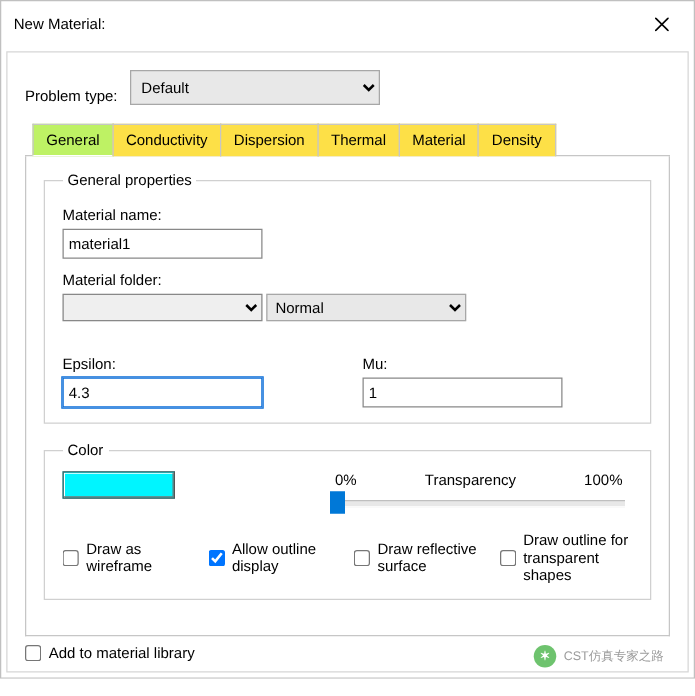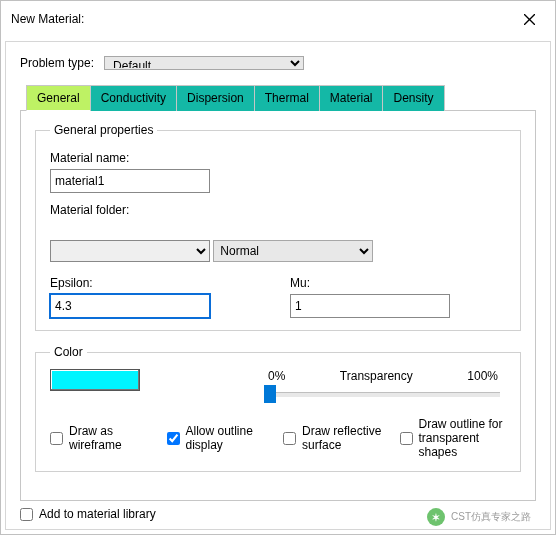--- a/index.html
+++ b/index.html
@@ -5,38 +5,38 @@
   html, body { margin: 0; padding: 0; font-family: "Segoe UI", Tahoma, sans-serif; font-size: 12px; color: #000; background: #fff; }
   .window { width: 556px; box-sizing: border-box; border: 1px solid #c0c0c0; background: #fff; }
   .titlebar { display: flex; align-items: center; justify-content: space-between; padding: 6px 8px 6px 10px; }
   .titlebar .title { font-size: 12px; }
   .titlebar .close { width: 36px; height: 24px; display: flex; align-items: center; justify-content: center; }
   .titlebar .close svg { width: 11px; height: 11px; }
 
   .body { padding: 8px 14px 8px 14px; box-sizing: border-box; border: 1px solid #d6d6d6; margin: 4px; }
 
   .row-problem { display: flex; align-items: flex-end; gap: 10px; margin: 6px 0 14px 0; }
-  select.combo { height: 14px; border: 1px solid #a7a7a7; background: #e8e8e8; font-family: inherit; font-size: 12px; padding: 1px 4px; }
+  select.combo { height: 28px; border: 1px solid #a7a7a7; background: #e8e8e8; font-family: inherit; font-size: 12px; padding: 1px 4px; }
   select.combo-lg { width: 200px; }
 
   
   .tabs { display:flex; border-bottom:1px solid #c6c6c6; padding-left:6px; gap:0; }
   .tab { padding:5px 10px; border:1px solid #c6c6c6; border-bottom:none; margin-right:-1px; background:#fff; position:relative; top:1px; font-size:12px; }
   .tab.active { top:1px; border-bottom:1px solid #fff; background:#bef264; }
-  .tab.inactive { background:#14b8a6; }
+  .tab.inactive { background:#fde047; }
 
   .tab-panel { border:1px solid #c6c6c6; border-top:none; padding:12px 14px 14px 14px; }
 
   fieldset { border:1px solid #d0d0d0; margin:0 0 14px 0; padding:10px 14px 12px 14px; }
   legend { font-size:12px; padding:0 4px; }
 
   .field-label { display:block; margin:4px 0 4px 0; }
   input.text { width:150px; height:20px; border:1px solid #888; padding:1px 4px; font-family:inherit; font-size:12px; box-sizing:content-box; }
   input.text.focus { border:1px solid #0a6dd8; outline:1px solid #0a6dd8; }
-  select.field-combo { width:160px; height:22px; border:1px solid #888; font-family:inherit; font-size:12px; padding:1px 2px;margin-top:19px; }
+  select.field-combo { width:160px; height:22px; border:1px solid #888; font-family:inherit; font-size:12px; padding:1px 2px; }
   select.field-combo.grey { background:#e8e8e8; border:1px solid #a7a7a7; }
 
   .two-col { display:flex; gap:80px; margin-top:4px; }
   .col { flex:0 0 auto; }
 
   
   .color-row { display:flex; align-items:flex-start; gap:12px; }
   .swatch { width:90px; height:22px; background:#00f5ff; border:1px solid #555; box-shadow: inset -1px -1px 0 #777, inset 1px 1px 0 #fff; }
   .transp-block { flex:1; }
   .transp-labels { display:flex; justify-content:space-between; font-size:12px; padding:0 2px 2px 2px; width:230px; margin-left:auto; margin-right:6px; }
@@ -96,21 +96,21 @@
 
         <label class="field-label" style="margin-top:10px">Material folder:</label>
         <select class="field-combo">
           <option></option>
         </select>
 
         <select class="field-combo grey">
           <option>Normal</option>
         </select>
 
-        <div class="two-col" style="margin-top:10px">
+        <div class="two-col" style="margin-top:23px">
           <div class="col">
             <label class="field-label">Epsilon:</label>
             <input class="text focus" type="text" value="4.3" style="">
           </div>
           <div class="col">
             <label class="field-label">Mu:</label>
             <input class="text" type="text" value="1" style="">
           </div>
         </div>
       </fieldset>

